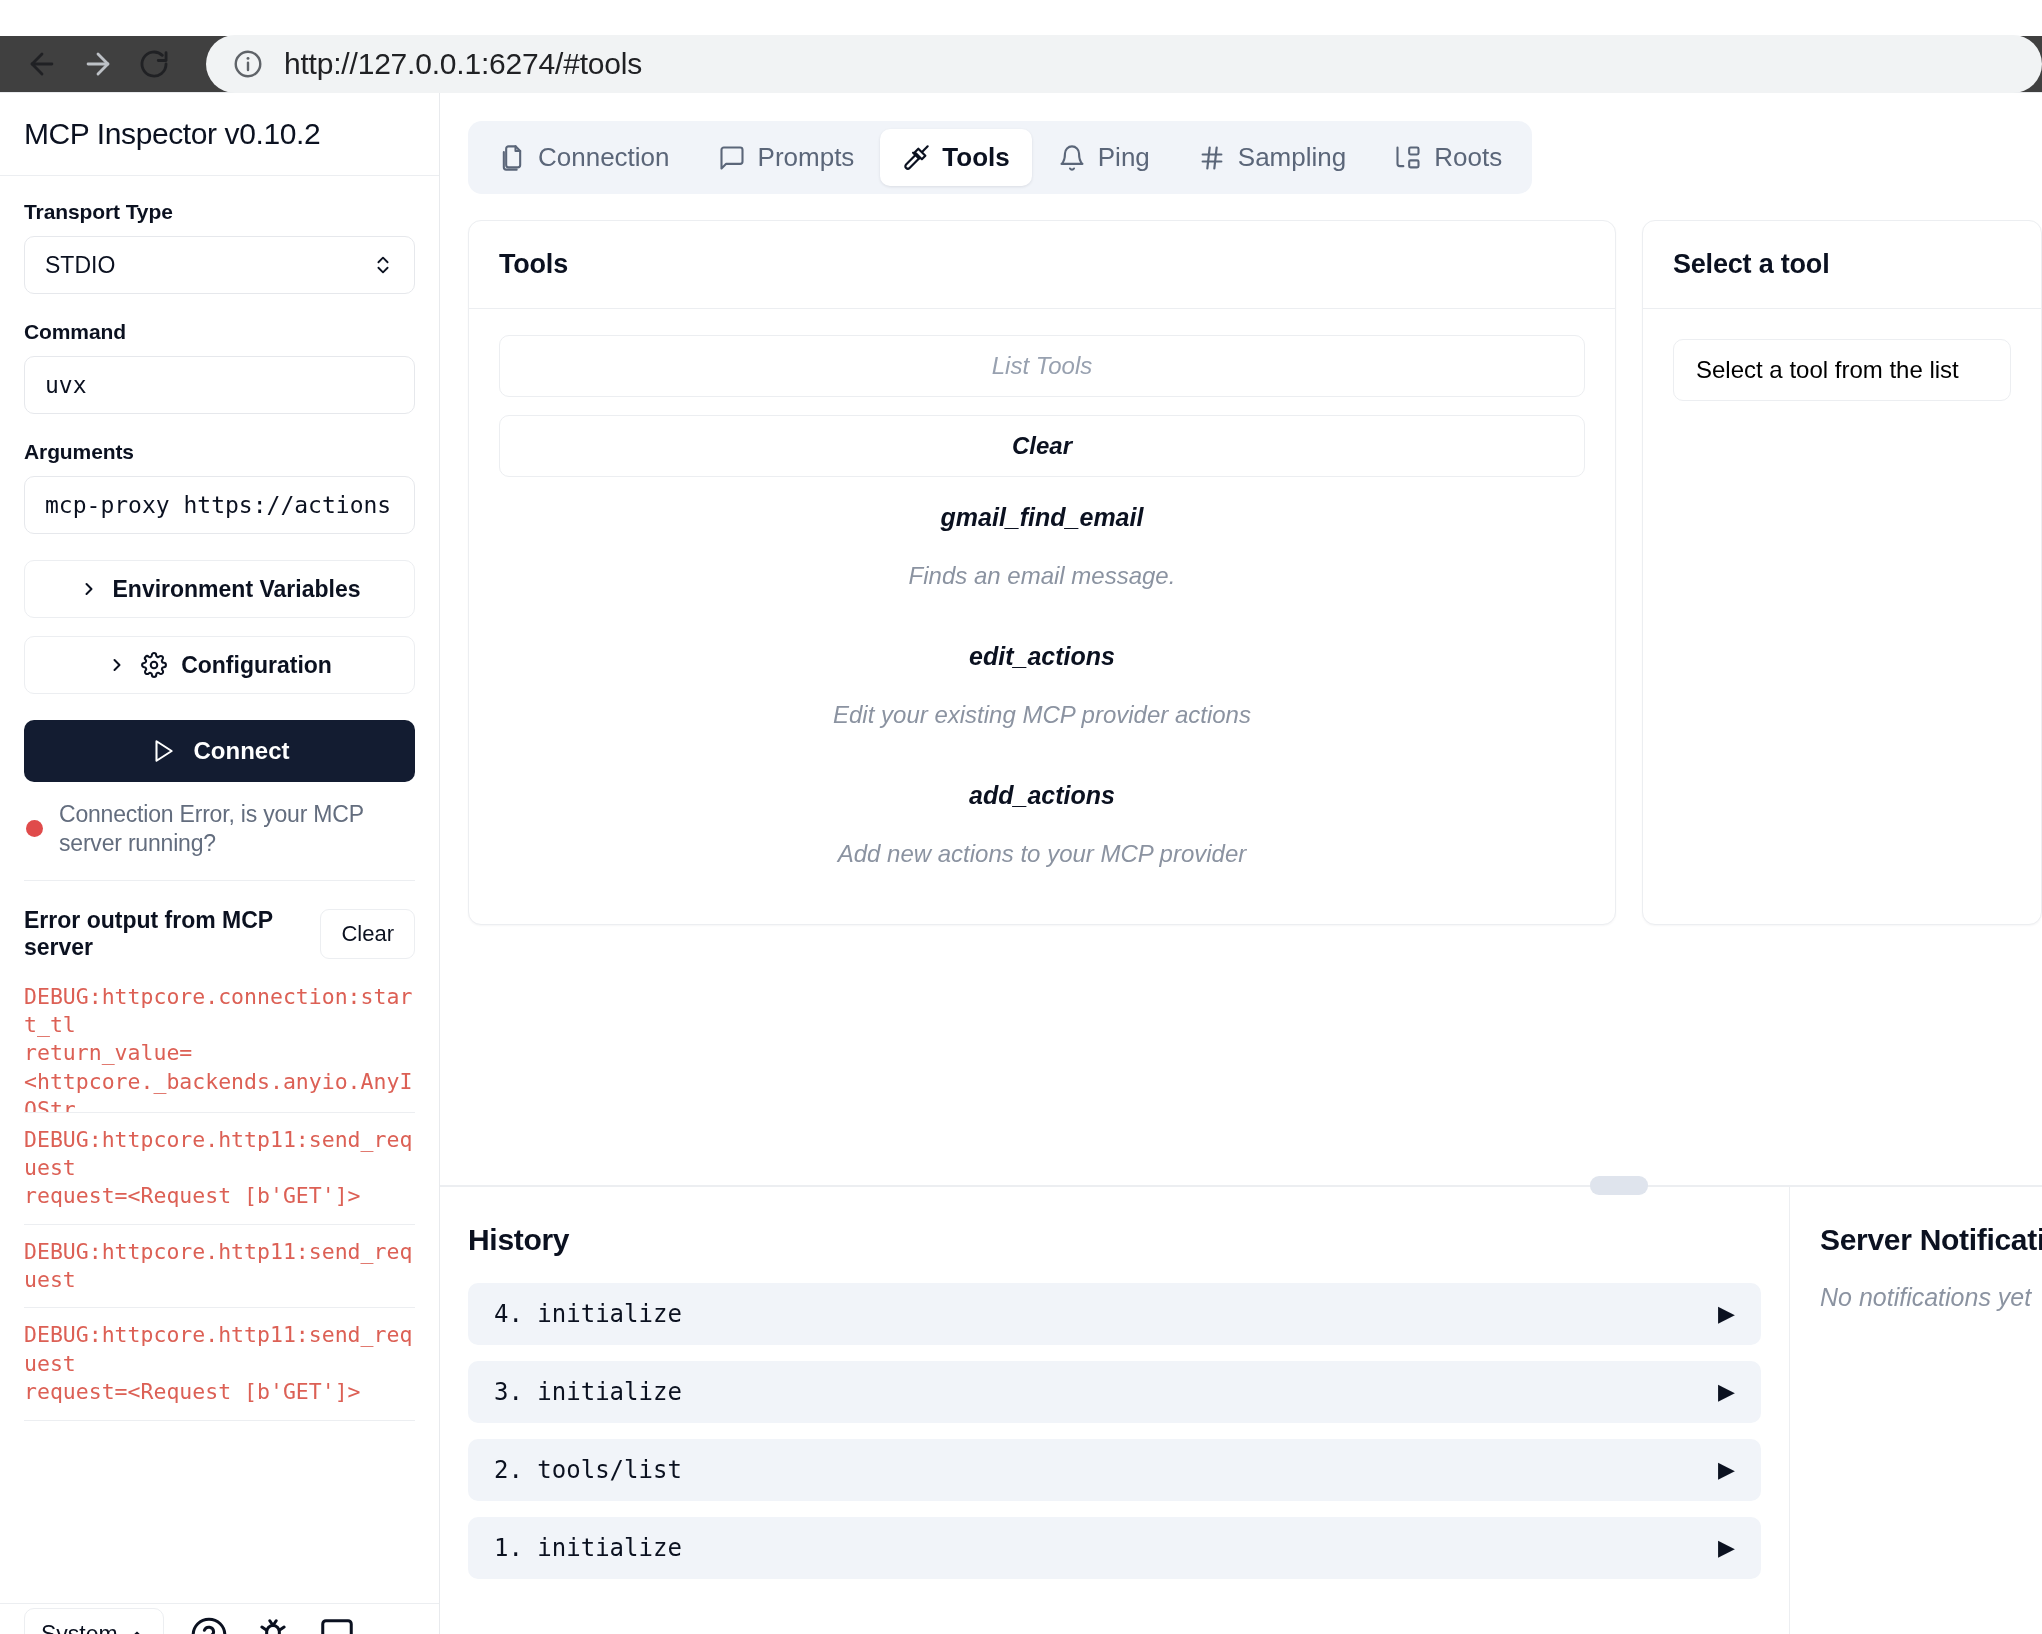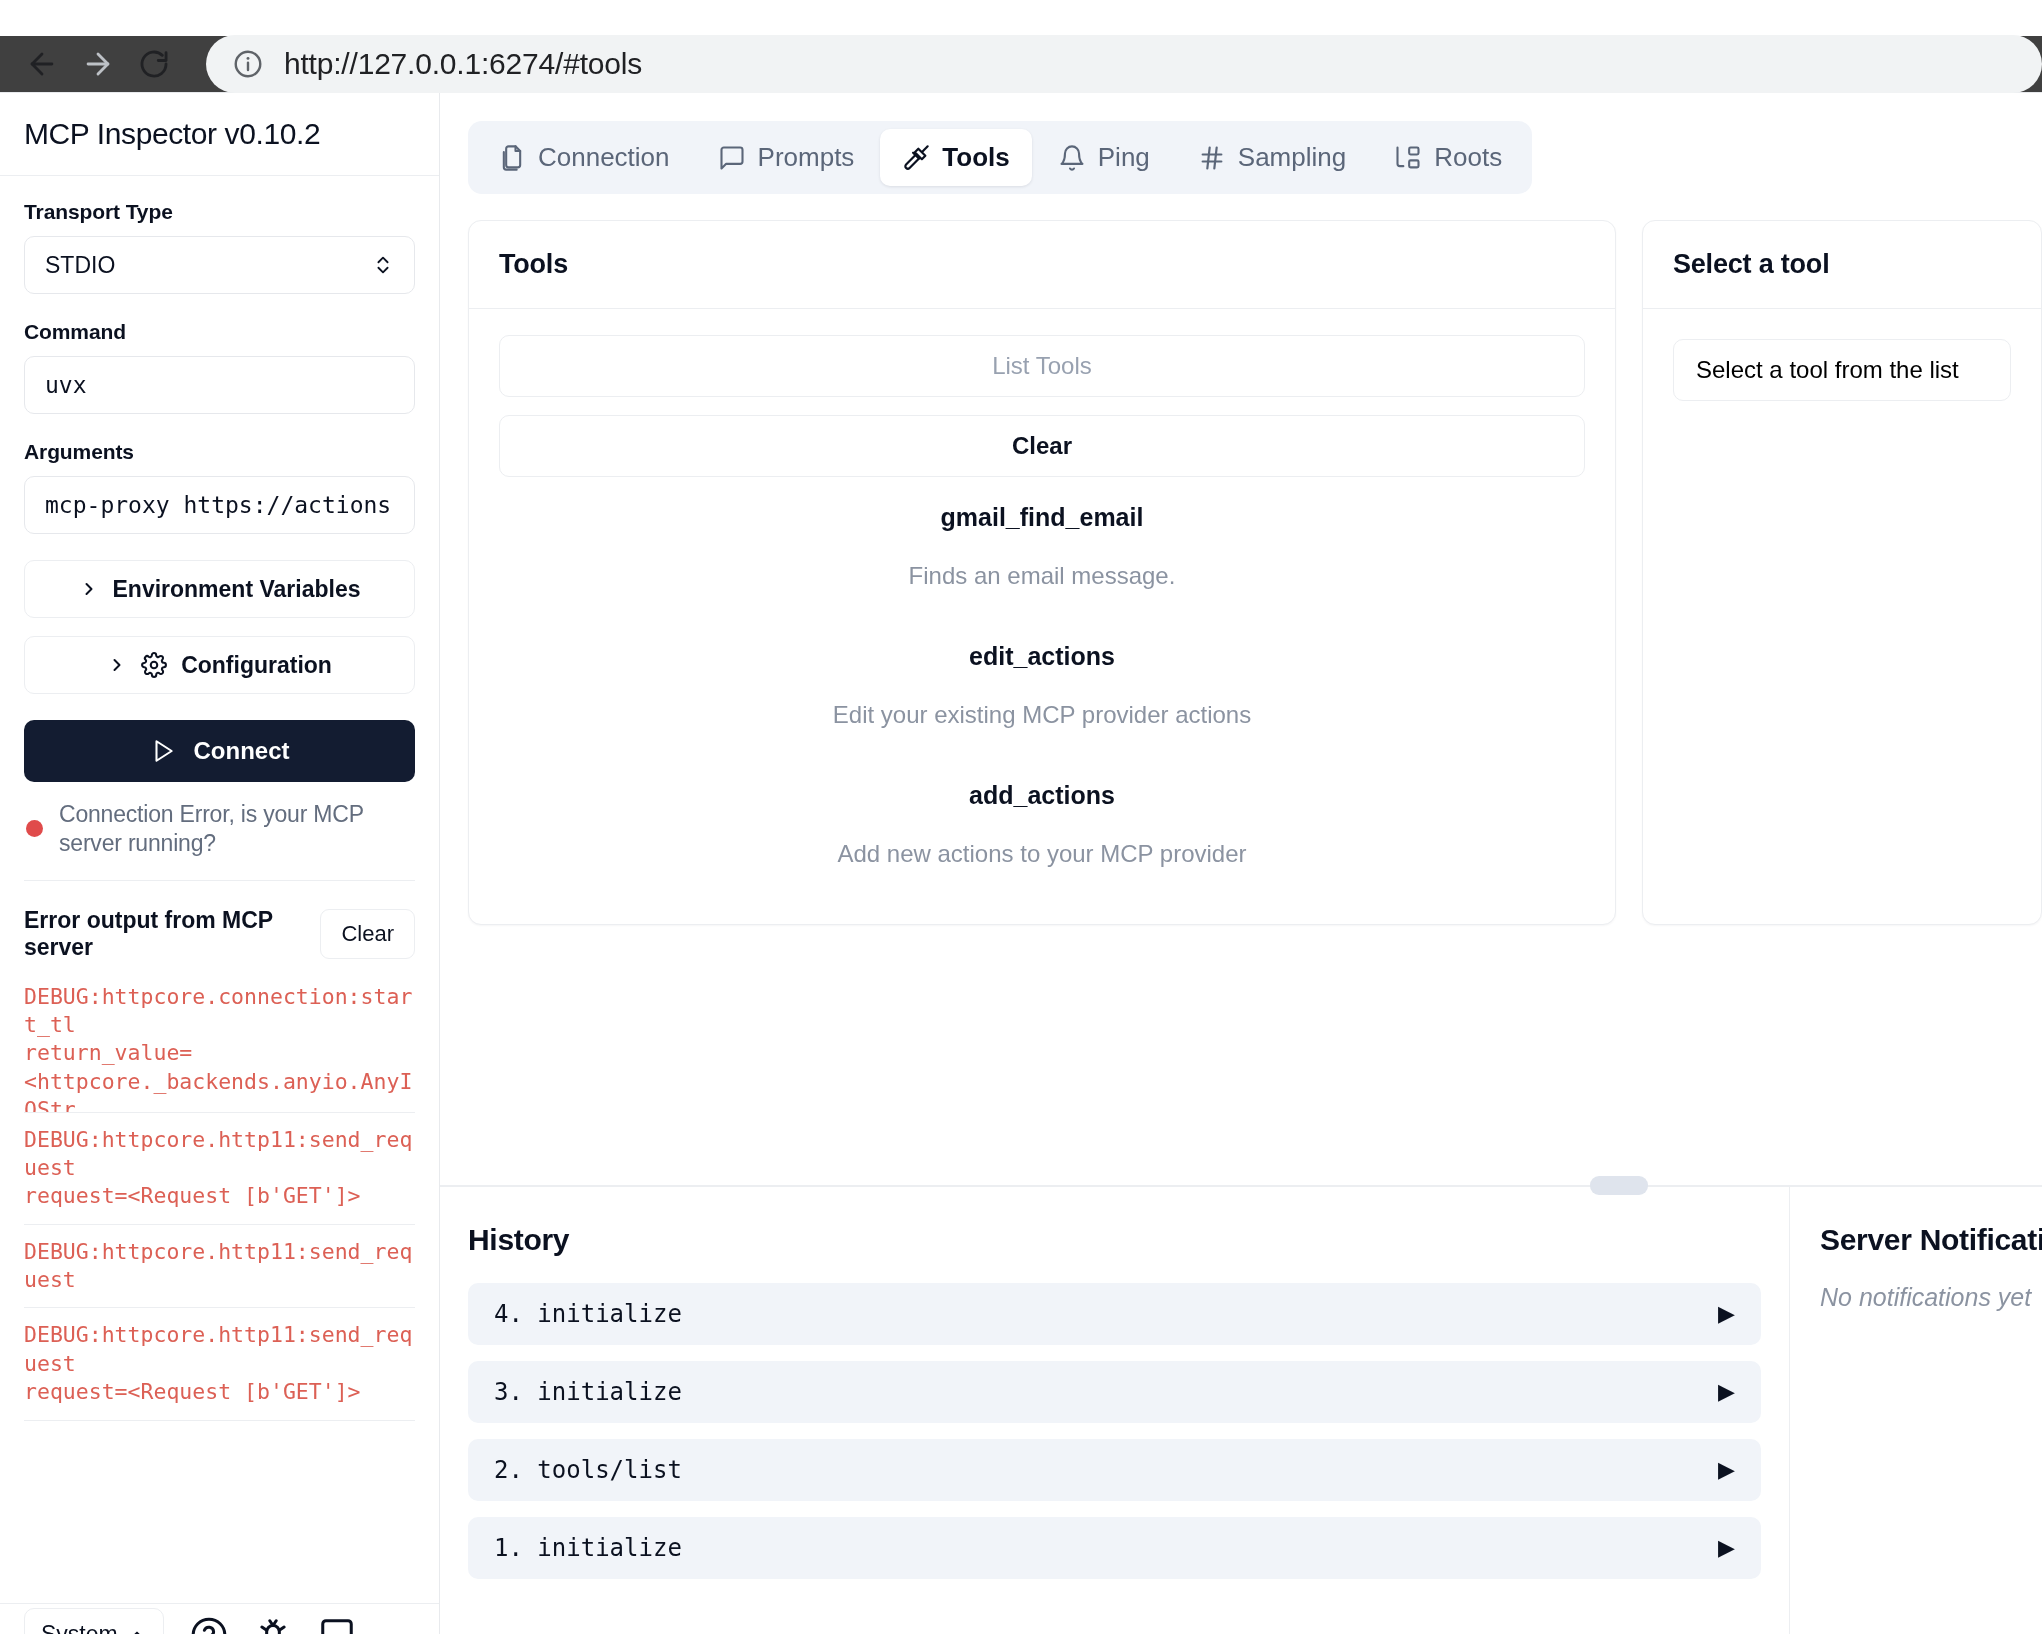--- a/index.html
+++ b/index.html
@@ -168,21 +168,21 @@
   #top-area { display: flex; gap: 26px; padding: 26px 0 0 28px; flex: 0 0 auto; }
   .card {
     background: #fff; border: 1px solid #eceef1; border-radius: 13px;
     box-shadow: 0 1px 2px rgba(16,24,40,.04);
     overflow: hidden;
   }
   #tools-card { width: 1182px; }
   #tool-detail-card { width: 400px; flex: 0 0 auto; }
   .card-header { padding: 28px 30px; border-bottom: 1px solid #eceef1; }
   .card-title { font-size: 27px; font-weight: 700; color: #0b1120; letter-spacing: -0.2px; }
-  .card-body { padding: 26px 30px 30px 30px; }
+  .card-body { padding: 26px 30px 30px 30px; font-style: italic; }
 
   .wide-btn {
     height: 62px; width: 100%;
     border: 1px solid #eceef1; border-radius: 10px; background:#fff;
     display: flex; align-items: center; justify-content: center;
     font-size: 24px; color: #0b1120; font-weight: 700;
   }
   .wide-btn.disabled { color: #98a1b0; font-weight: 400; }
 
   .tool-row {

